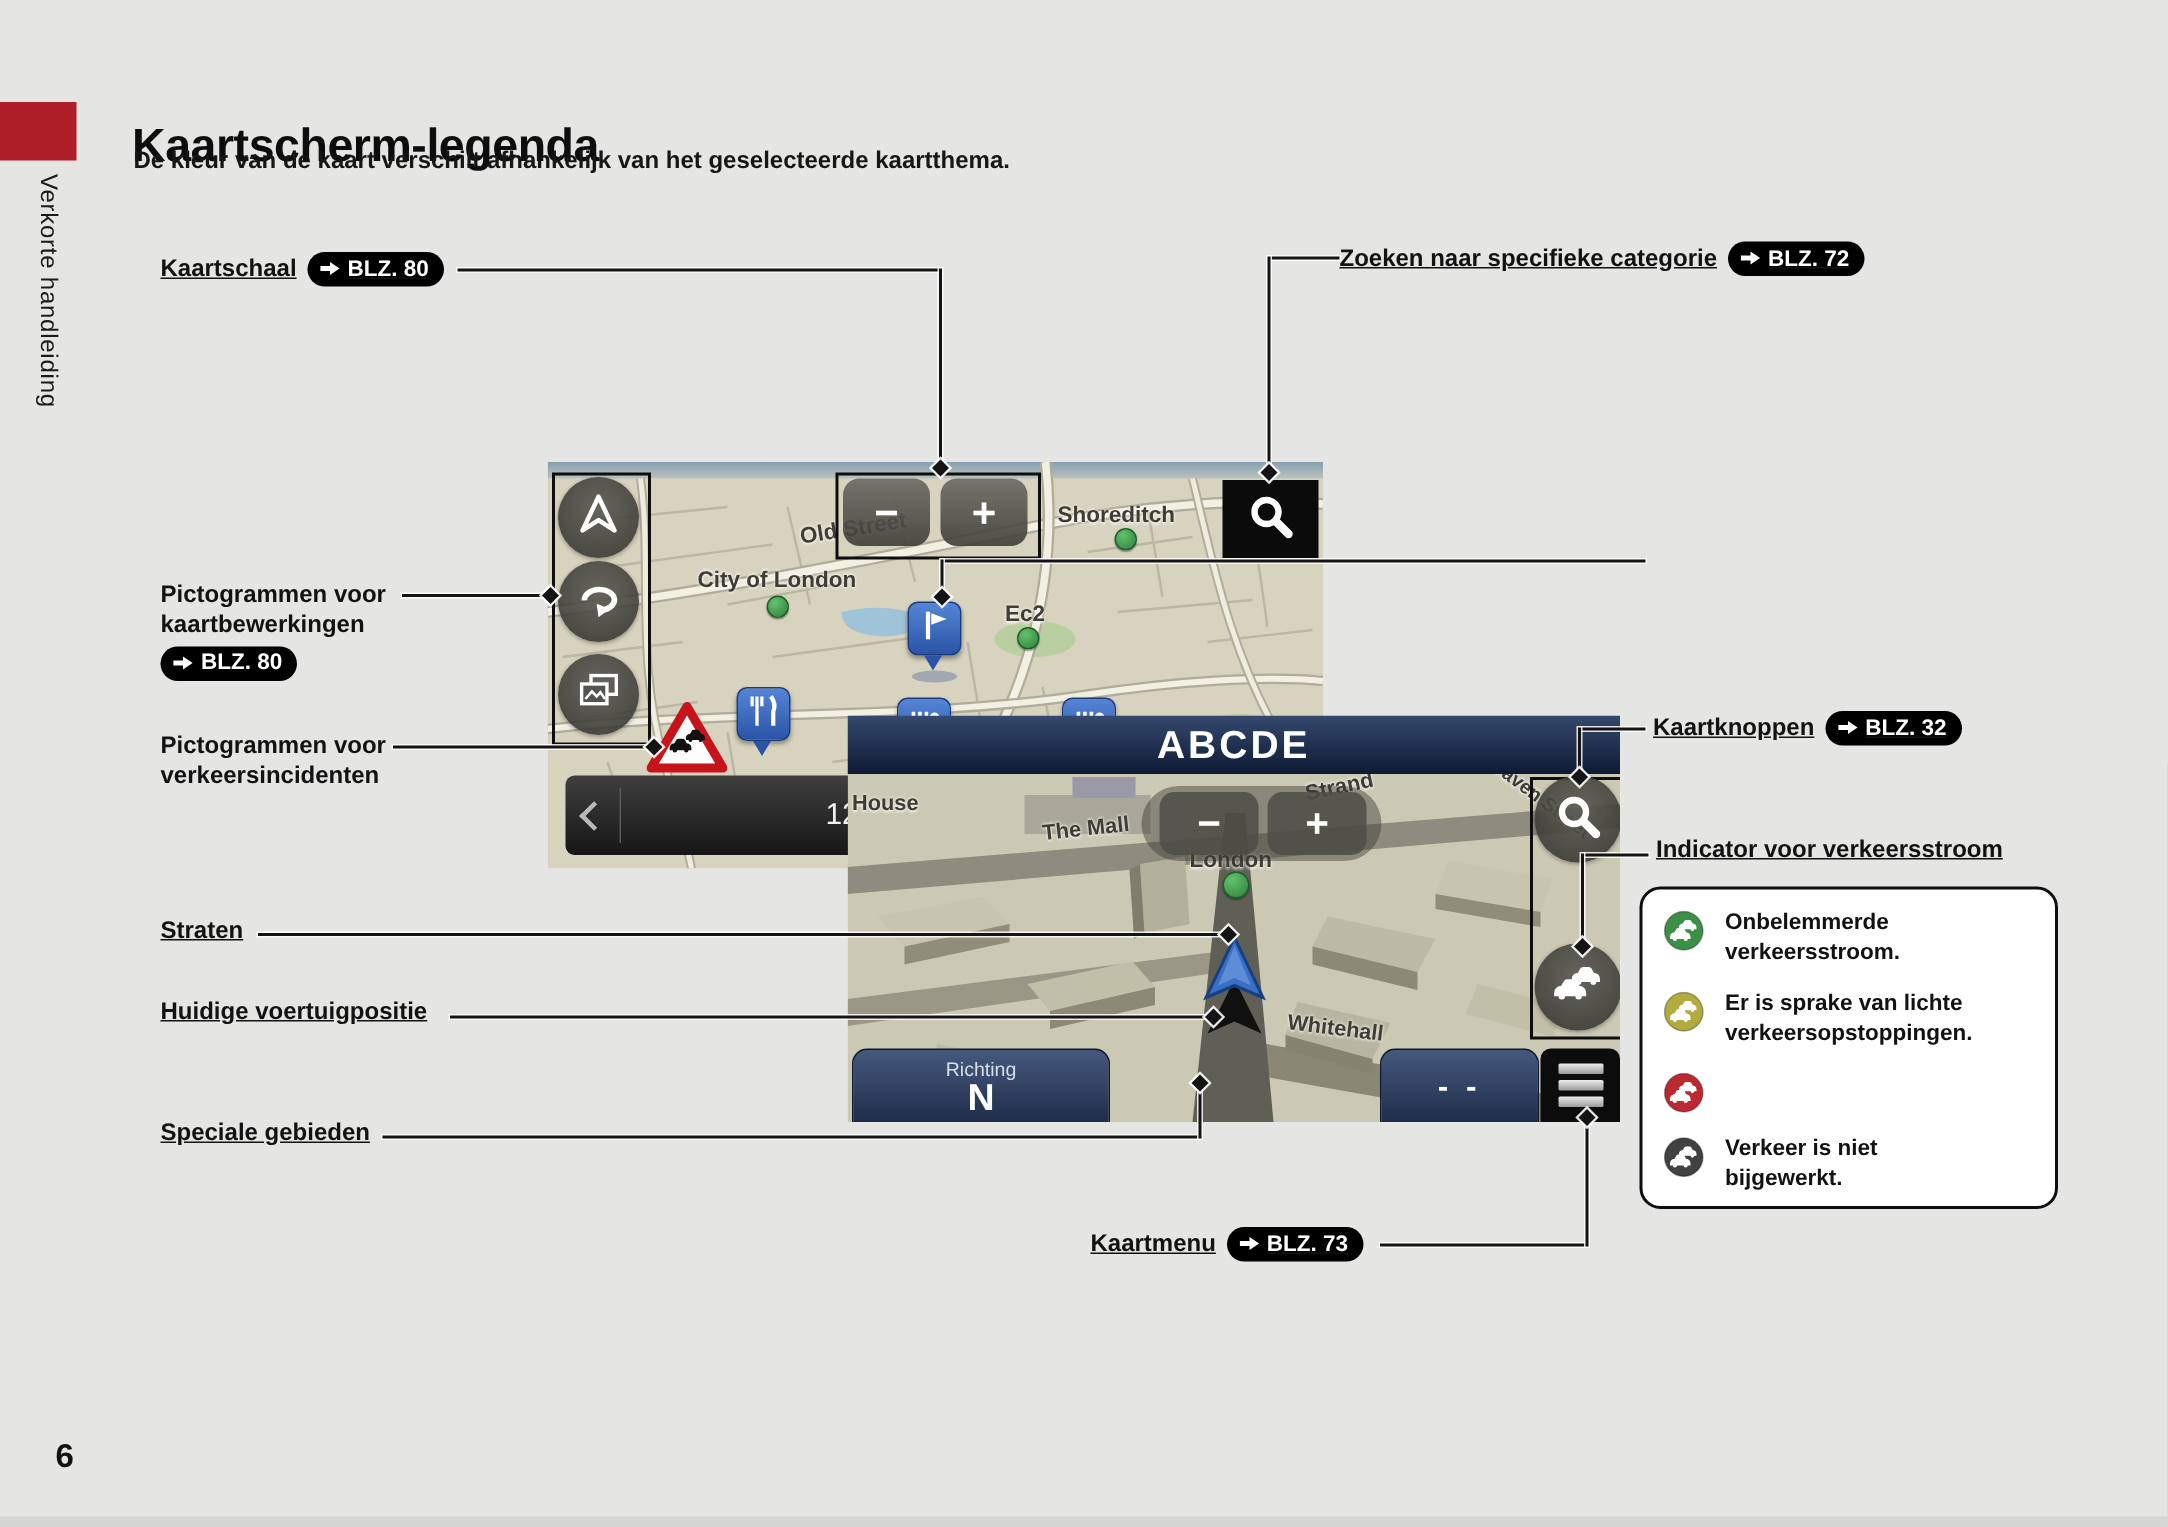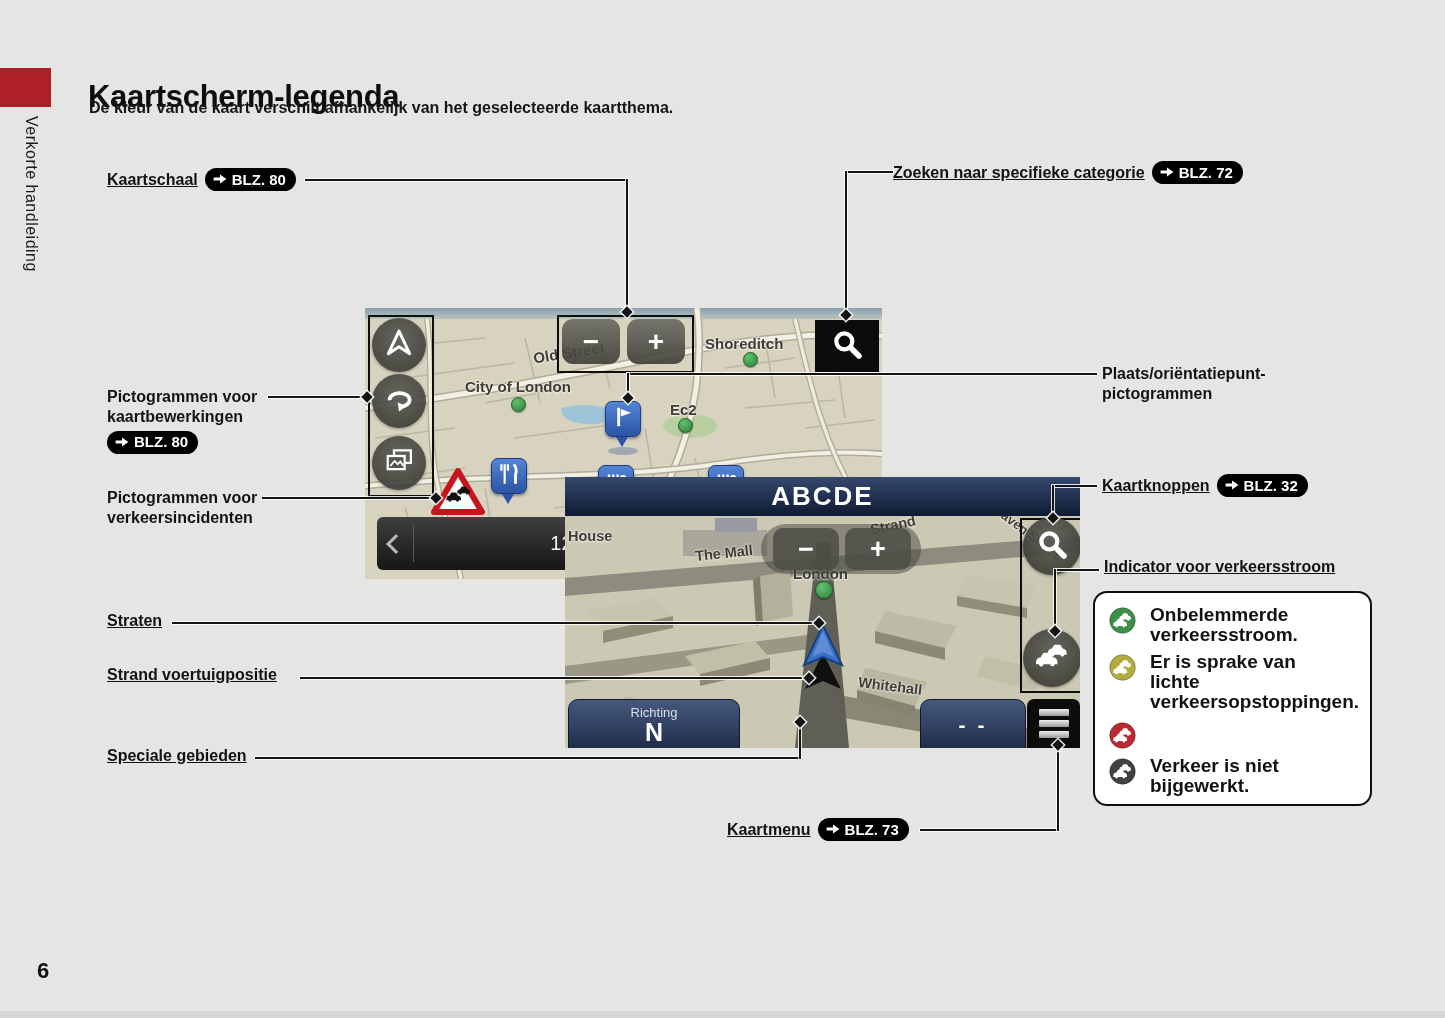--- a/index.html
+++ b/index.html
@@ -39,21 +39,21 @@
   .m2-header{position:absolute;left:0;top:0;width:100%;height:39px;background:linear-gradient(#35496e,#0e1a33);display:flex;align-items:center;justify-content:center;color:#fff;font-size:26px;font-weight:bold;letter-spacing:2px;z-index:5;}
   .navy-btn{position:absolute;background:linear-gradient(#45597e,#1f2c49);border:1px solid #11182b;border-radius:10px 10px 0 0;color:#fff;display:flex;flex-direction:column;align-items:center;justify-content:center;z-index:6;}
   .zoom-cluster{position:absolute;left:196px;top:47px;width:160px;height:50px;border-radius:25px;background:rgba(58,58,52,.45);z-index:6;}
   .zoom-cluster .zb{position:absolute;top:4px;width:66px;height:42px;border-radius:10px;background:rgba(78,78,70,.85);color:#fff;font-size:27px;font-weight:bold;display:flex;align-items:center;justify-content:center;}
   .hamburger{position:absolute;left:462px;top:222px;width:53px;height:49px;background:#0c0c0c;border-radius:7px 7px 0 0;display:flex;flex-direction:column;align-items:center;justify-content:center;gap:4px;z-index:6;}
   .hamburger i{display:block;width:30px;height:7px;border-radius:1px;background:linear-gradient(#ededed,#9a9a9a);}
   
   .legend{position:absolute;left:1093px;top:591px;width:279px;height:215px;background:#fff;border:2px solid #0e0e0e;border-radius:14px;box-sizing:border-box;padding:12px 10px 8px 14px;display:flex;flex-direction:column;justify-content:space-between;z-index:20;}
   .lrow{display:flex;align-items:flex-start;gap:14px;}
   .lrow svg{flex:0 0 auto;margin-top:2px;}
-  .ltext{font-size:19px;font-weight:600;color:#121212;line-height:20px;width:200px;}
+  .ltext{font-size:15px;font-weight:600;color:#121212;line-height:20px;width:200px;}
 </style>
 </head>
 <body>
 
 <svg width="0" height="0" style="position:absolute" aria-hidden="true">
   <defs>
     <symbol id="sym-arrow" viewBox="0 0 20 14">
         <path d="M2 5 h8 V1.5 L18 7 L10 12.5 V9 H2 Z" fill="#fff"></path>
       </symbol>
     <symbol id="sym-mag" viewBox="0 0 24 24">
@@ -345,23 +345,20 @@
     <div style="margin-top:4px;"><span class="pref">
           <span>
             <svg width="16" height="12">
               <use href="#sym-arrow"></use>
             </svg>
           </span>
           <span>BLZ. 80</span>
         </span></div>
   </div>
 
-  <div class="callout-block" style="left:1102px;top:364px;width:195px;">
-    <div>Plaats/oriëntatiepunt-pictogrammen</div>
-  </div>
 
   <div class="callout-block" style="left:107px;top:488px;width:170px;">
     <div>Pictogrammen voor verkeersincidenten</div>
   </div>
 
   <div class="callout" style="left:1102px;top:474px;">
     <span>Kaartknoppen</span>
     <span class="pref">
         <span>
           <svg width="16" height="12">
@@ -374,21 +371,21 @@
 
   <div class="callout" style="left:1104px;top:558px;">
     <span>Indicator voor verkeersstroom</span>
   </div>
 
   <div class="callout" style="left:107px;top:612px;">
     <span>Straten</span>
   </div>
 
   <div class="callout" style="left:107px;top:666px;">
-    <span>Strand voertuigpositie</span>
+    <span>Huidige voertuigpositie</span>
   </div>
 
   <div class="callout" style="left:107px;top:747px;">
     <span>Speciale gebieden</span>
   </div>
 
   <div class="callout" style="left:727px;top:818px;justify-content:center;">
     <span>Kaartmenu</span>
     <span class="pref">
         <span>

